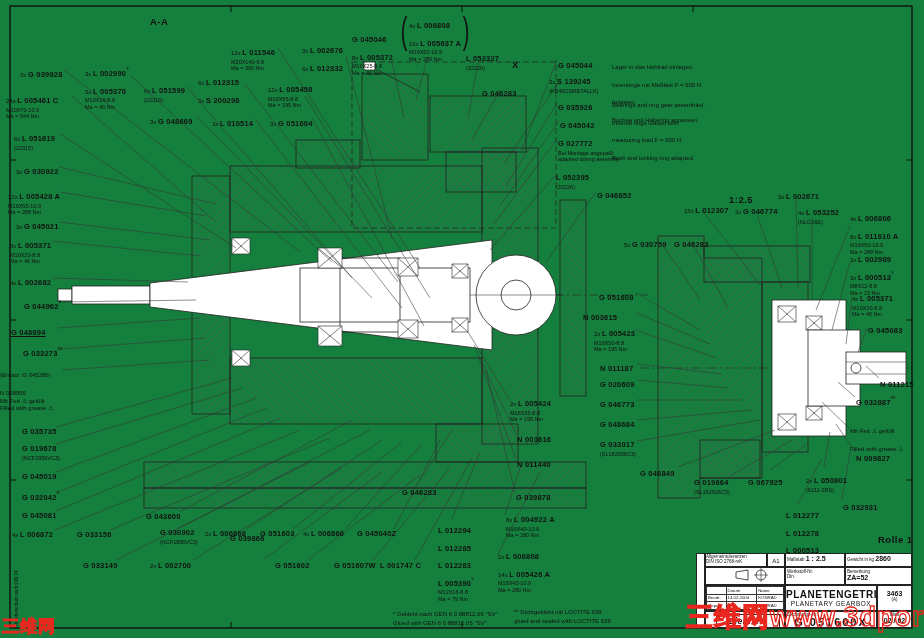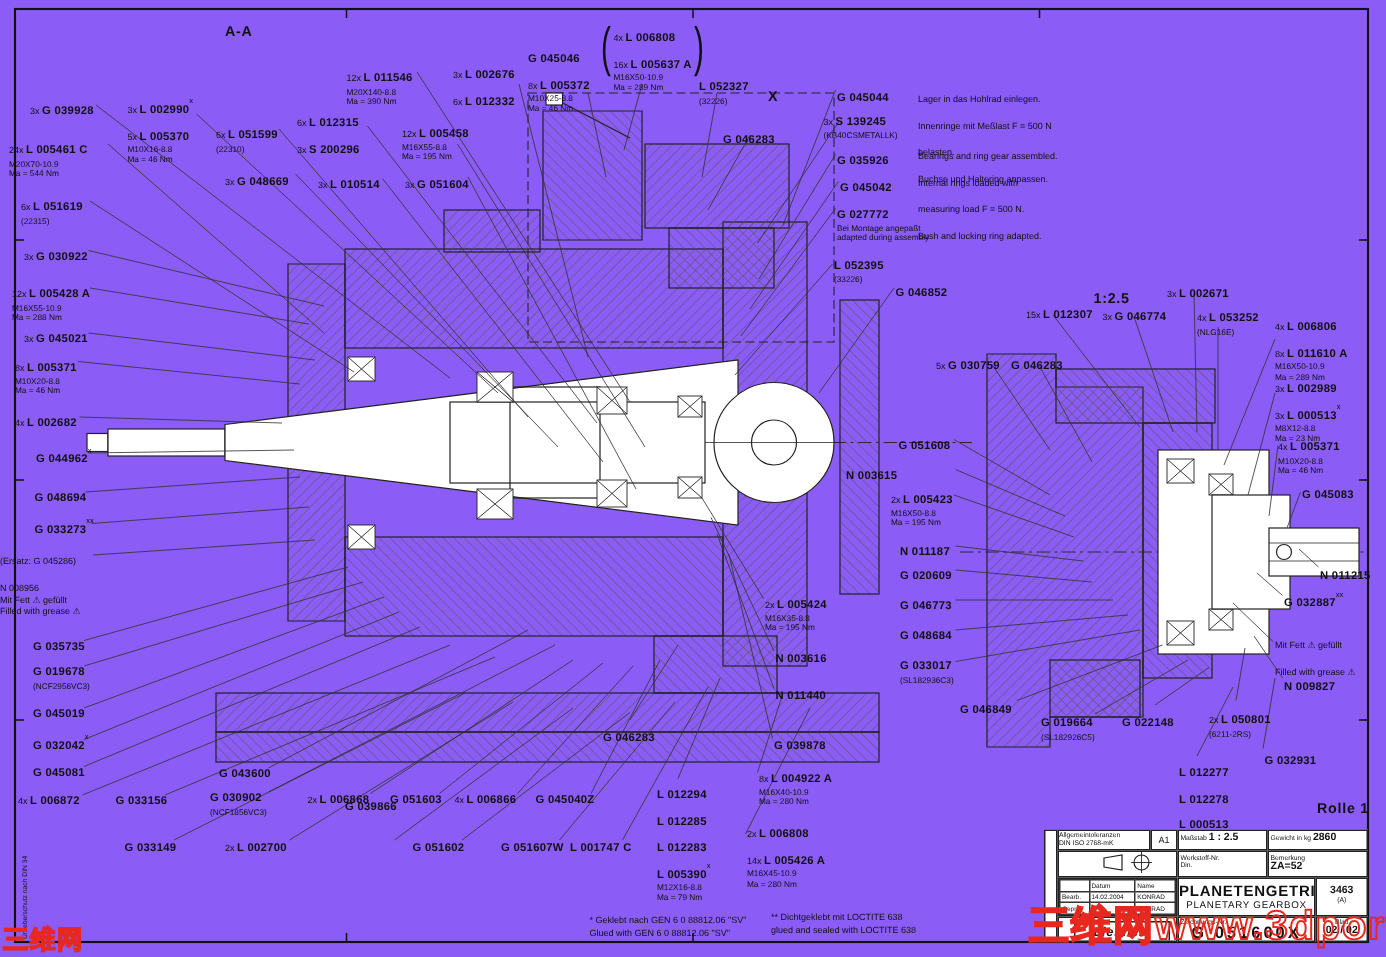--- a/index.html
+++ b/index.html
@@ -1,16 +1,16 @@
 <!DOCTYPE html>
 <html><head>
 <meta charset="utf-8">
 <style>
   html,body{margin:0;padding:0;background:#fff;}
-  #page{position:relative;width:924px;height:638px;background:#8b5cf6;overflow:hidden;
+  #page{position:relative;width:924px;height:638px;background:#15803d;overflow:hidden;
         font-family:"Liberation Sans",sans-serif;color:#111;}
   svg{position:absolute;left:0;top:0;}
   .lbl{position:absolute;white-space:nowrap;line-height:1.1;color:#111;z-index:5;}
   .lbl .ln{white-space:nowrap;}
   .lbl .pre{font-size:6px;font-weight:400;}
   .lbl .t{font-size:7.5px;font-weight:700;letter-spacing:.2px;}
   .lbl sup{font-size:5px;}
   .lbl .sub{font-size:5.5px;font-weight:400;line-height:1.15;}
   .lbl.note .t{font-size:6px;font-weight:400;letter-spacing:0;}
   .lbl.note .sub{font-size:6px;}
@@ -413,21 +413,21 @@
       <div class="lbl note" style="left: 850px; top: 419px;">
         <div class="ln"><span class="t">Mit Fett ⚠ gefüllt</span></div>
         <div class="ln"><span class="t">Filled with grease ⚠</span></div>
       </div>
       <div class="lbl " style="left: 856px; top: 447px;">
         <div class="ln"><span class="t">N 009827</span></div>
       </div>
       <div class="lbl " style="left: 599px; top: 286px;">
         <div class="ln"><span class="t">G 051608</span></div>
       </div>
-      <div class="lbl " style="left: 564px; top: 306px;">
+      <div class="lbl " style="left: 583px; top: 306px;">
         <div class="ln"><span class="t">N 003615</span></div>
       </div>
       <div class="lbl " style="left: 594px; top: 322px;">
         <div class="ln"><span class="pre">2x </span><span class="t">L 005423</span></div>
         <div class="sub">M16X50-8.8</div>
         <div class="sub">Ma = 195 Nm</div>
       </div>
       <div class="lbl " style="left: 600px; top: 357px;">
         <div class="ln"><span class="t">N 011187</span></div>
       </div>
@@ -445,21 +445,21 @@
         <div class="sub">(SL182936C3)</div>
       </div>
       <div class="lbl " style="left: 640px; top: 462px;">
         <div class="ln"><span class="t">G 046849</span></div>
       </div>
       <div class="lbl " style="left: 694px; top: 471px;">
         <div class="ln"><span class="t">G 019664</span></div>
         <div class="sub">(SL182926C5)</div>
       </div>
       <div class="lbl " style="left: 748px; top: 471px;">
-        <div class="ln"><span class="t">G 022148</span></div>
+        <div class="ln"><span class="t">G 067925</span></div>
       </div>
       <div class="lbl " style="left: 806px; top: 469px;">
         <div class="ln"><span class="pre">2x </span><span class="t">L 050801</span></div>
         <div class="sub">(6211-2RS)</div>
       </div>
       <div class="lbl " style="left: 843px; top: 496px;">
         <div class="ln"><span class="t">G 032931</span></div>
       </div>
       <div class="lbl " style="left: 786px; top: 504px;">
         <div class="ln"><span class="t">L 012277</span></div>
@@ -483,21 +483,21 @@
         <div class="ln"><span class="pre">8x </span><span class="t">L 005371</span></div>
         <div class="sub">M10X20-8.8</div>
         <div class="sub">Ma = 46 Nm</div>
       </div>
       <div class="lbl " style="left: 10px; top: 271px;">
         <div class="ln"><span class="pre">4x </span><span class="t">L 002682</span></div>
       </div>
       <div class="lbl " style="left: 24px; top: 295px;">
         <div class="ln"><span class="t">G 044962</span><sup>x</sup></div>
       </div>
-      <div class="lbl " style="left: 23px; top: 321px;">
+      <div class="lbl " style="left: 11px; top: 321px; text-decoration: underline;">
         <div class="ln"><span class="t">G 048694</span></div>
       </div>
       <div class="lbl " style="left: 23px; top: 342px;">
         <div class="ln"><span class="t">G 033273</span><sup>xx</sup></div>
       </div>
       <div class="lbl note" style="left: 0px; top: 363px;">
         <div class="ln"><span class="t">(Ersatz: G 045286)</span></div>
         <div class="ln"><span class="t">N 008956</span></div>
         <div class="sub">Mit Fett ⚠ gefüllt</div>
         <div class="sub">Filled with grease ⚠</div>
@@ -520,21 +520,21 @@
       </div>
       <div class="lbl " style="left: 12px; top: 523px;">
         <div class="ln"><span class="pre">4x </span><span class="t">L 006872</span></div>
       </div>
       <div class="lbl " style="left: 77px; top: 523px;">
         <div class="ln"><span class="t">G 033156</span></div>
       </div>
       <div class="lbl " style="left: 146px; top: 505px;">
         <div class="ln"><span class="t">G 043600</span></div>
       </div>
-      <div class="lbl " style="left: 140px; top: 521px;">
+      <div class="lbl " style="left: 160px; top: 521px;">
         <div class="ln"><span class="t">G 030902</span></div>
         <div class="sub">(NCF1856VC3)</div>
       </div>
       <div class="lbl " style="left: 83px; top: 554px;">
         <div class="ln"><span class="t">G 033149</span></div>
       </div>
       <div class="lbl " style="left: 150px; top: 554px;">
         <div class="ln"><span class="pre">2x </span><span class="t">L 002700</span></div>
       </div>
       <div class="lbl " style="left: 205px; top: 522px;">

